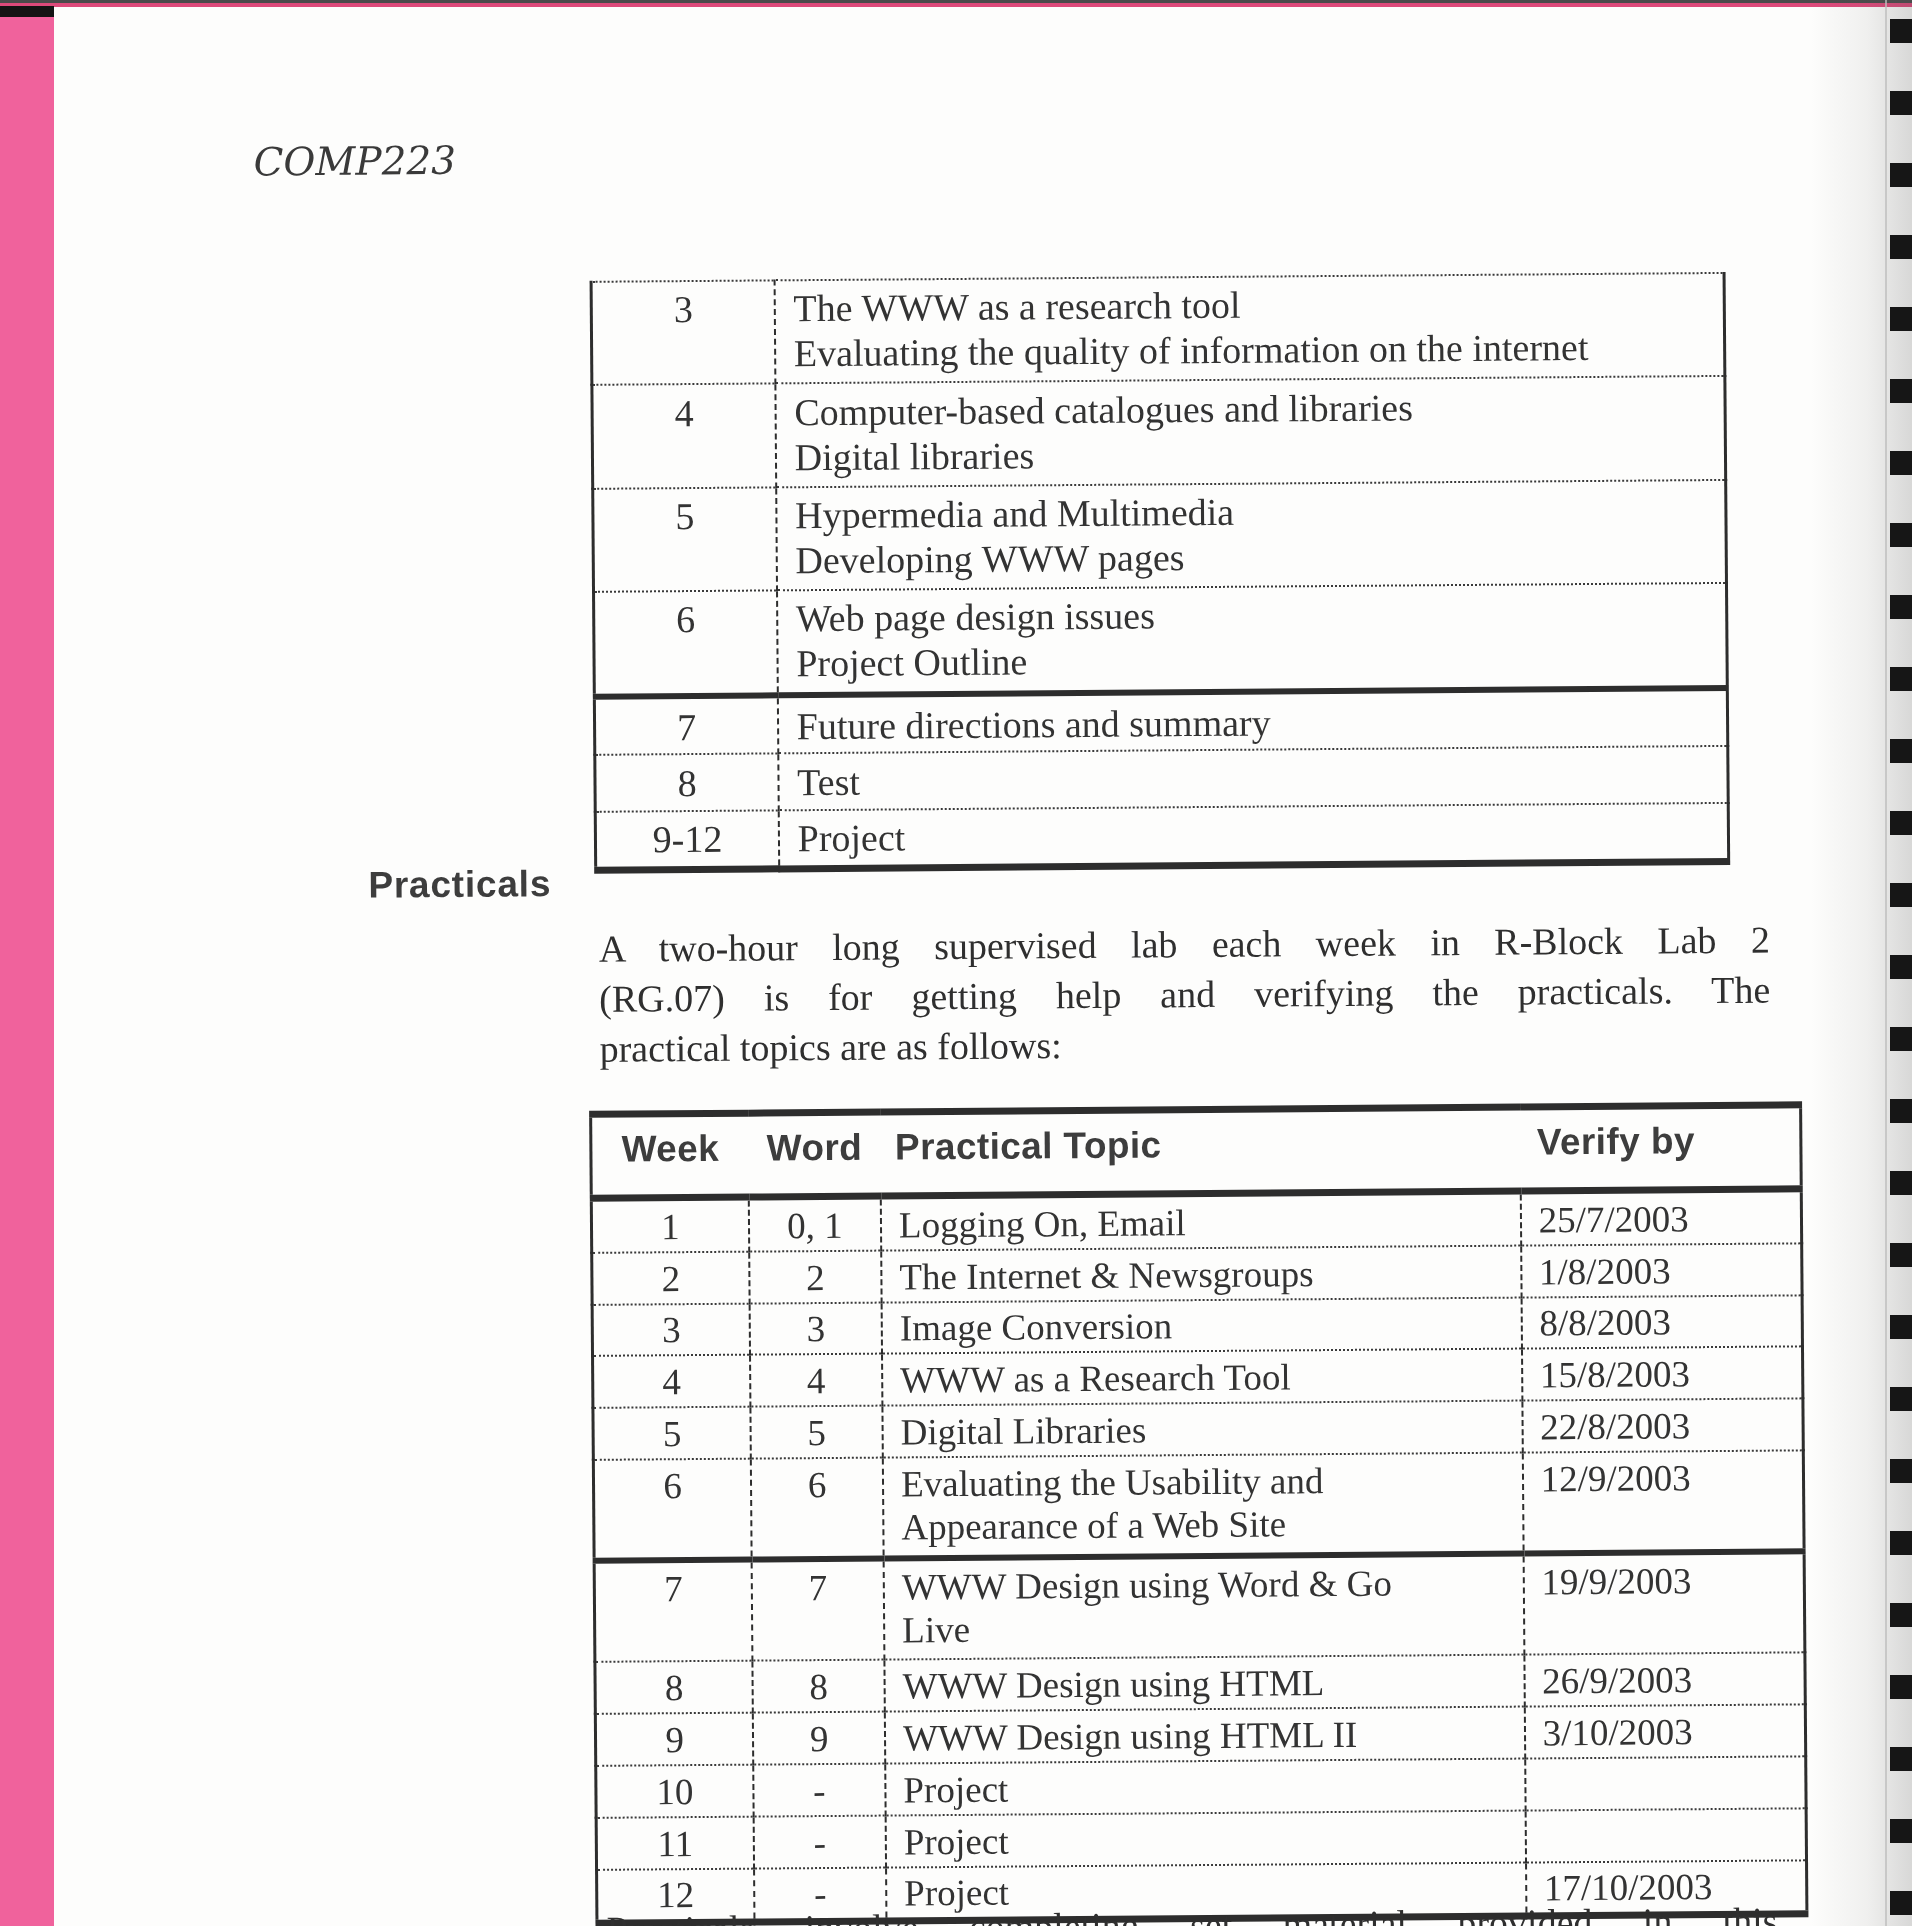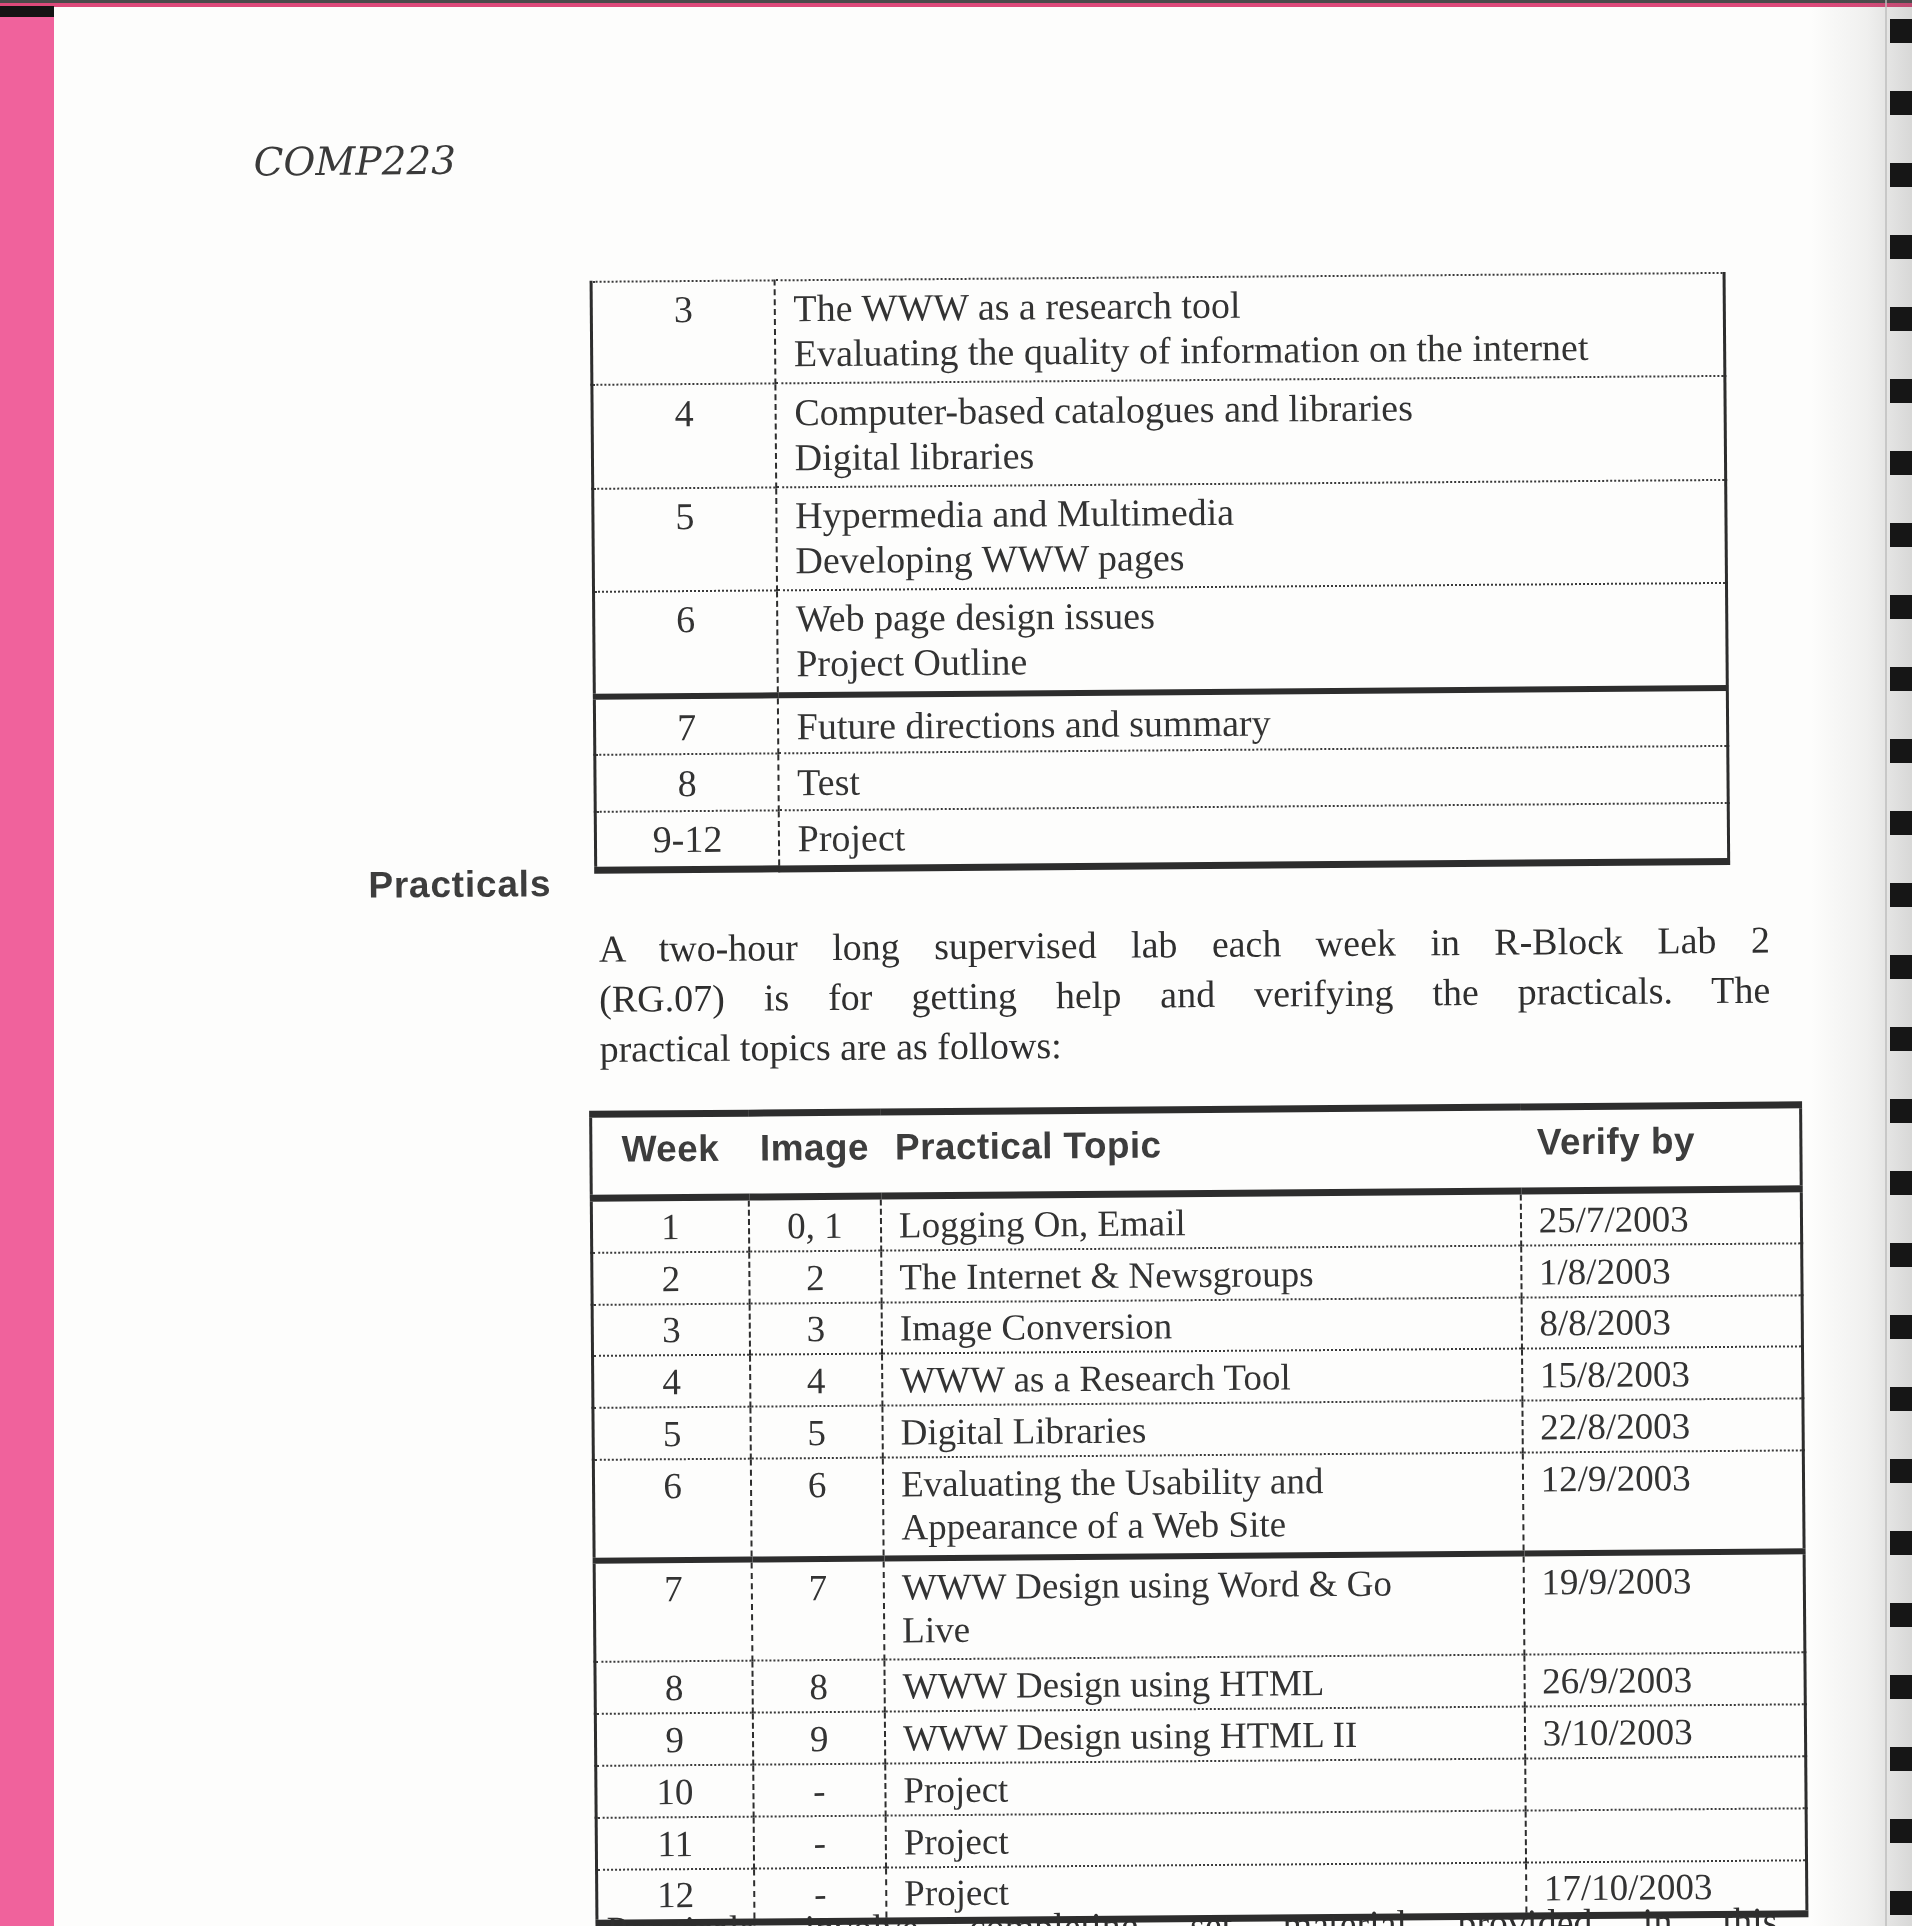--- a/index.html
+++ b/index.html
@@ -151,21 +151,21 @@
     <div class="para intro">
       <div class="pline">A two-hour long supervised lab each week in R-Block Lab 2</div>
       <div class="pline">(RG.07) is for getting help and verifying the practicals. The</div>
       <div class="pline last">practical topics are as follows:</div>
     </div>
 
     <table class="t2">
       <thead>
         <tr>
           <th class="c1">Week</th>
-          <th class="c2">Image</th>
+          <th class="c2">Word</th>
           <th class="c3">Practical Topic</th>
           <th class="c4">Verify by</th>
         </tr>
       </thead>
       <tbody>
         <tr class="single">
           <td class="wk">1</td>
           <td class="pr">0, 1</td>
           <td class="tp">
               <div class="tline">Logging On, Email</div>

